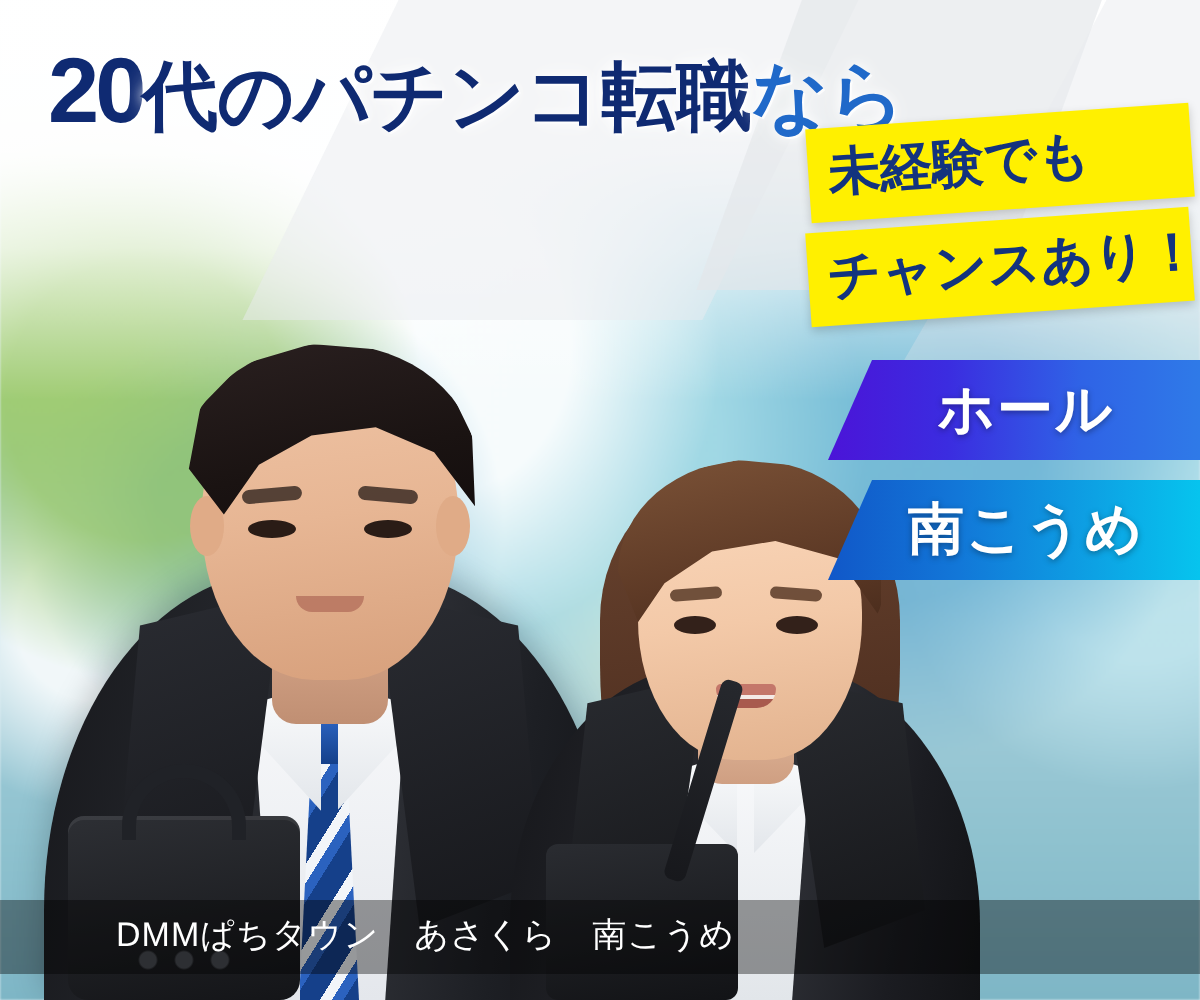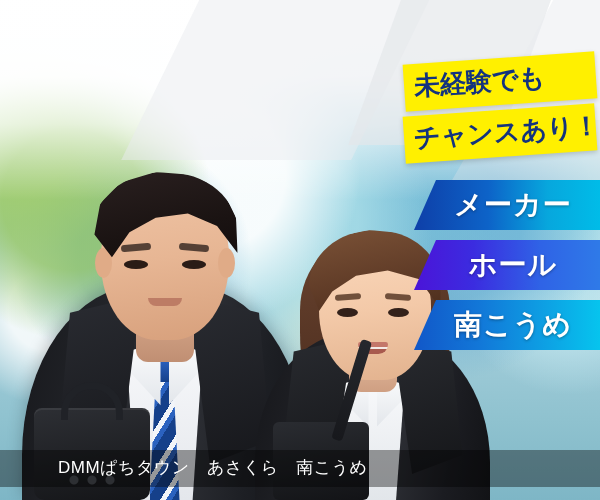--- a/index.html
+++ b/index.html
@@ -424,31 +424,29 @@
       <div class="eye-r"></div>
       <div class="mouth"></div>
       <div class="hair-front"></div>
       <div class="bag-woman">
         <div class="strap"></div>
       </div>
     </div>
 
   </div>
 
+  <div class="headline"><span class="num">20</span><span>代のパチンコ転職</span><span class="nara">なら</span></div>
 
 
   <div class="badge">
     <div class="badge-line l1">未経験でも</div>
     <div class="badge-line l2">チャンスあり！</div>
   </div>
 
   <div class="menu">
-    <div class="menu-item m1">
-      <span class="label">メーカー</span>
-    </div>
     <div class="menu-item m2">
       <span class="label">ホール</span>
     </div>
     <div class="menu-item m5">
       <span class="label">南こうめ</span>
     </div>
   </div>
 
   <div class="caption">DMMぱちタウン　あさくら　南こうめ</div>
 

